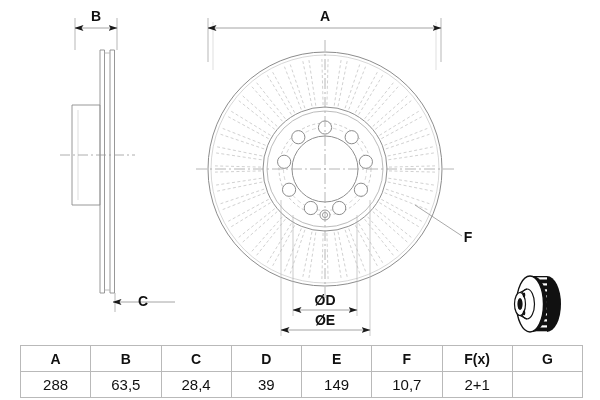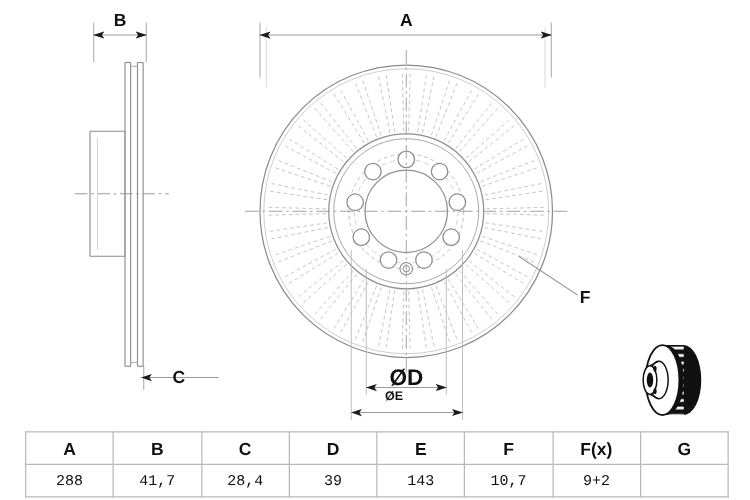--- a/index.html
+++ b/index.html
@@ -8,21 +8,21 @@
   #root{position:relative;width:600px;height:400px;background:#fff;}
 
   svg.draw{position:absolute;left:0;top:0;width:600px;height:400px;}
 
   
   .spec-table{position:absolute;left:20px;top:345px;width:563px;
               border-collapse:collapse;}
   .spec-table td{border:1px solid #b9b9b9;height:23px;text-align:center;
                  vertical-align:middle;width:12.5%;}
   .spec-table tr.head td{font-weight:bold;font-size:14px;color:#101010;}
-  .spec-table tr.vals td{font-size:12px;color:#101010;font-family:Liberation Mono, monospace;}
+  .spec-table tr.vals td{font-size:15px;color:#101010;}
 </style>
 </head>
 <body>
 
 <div id="root">
 
   <svg class="draw" viewBox="0 0 600 400">
     <defs>
       <marker id="arrL" markerWidth="9" markerHeight="7" refX="0.5" refY="3.5" orient="auto" markerUnits="userSpaceOnUse">
         <path d="M0,3.5 L9,0.6 L7,3.5 L9,6.4 Z" fill="#1a1a1a"></path>
@@ -236,46 +236,46 @@
   <div style="position:absolute;left:88px;top:8px;width:16px;text-align:center;
               font-size:14px;font-weight:bold;">B</div>
 
   <div style="position:absolute;left:317px;top:8px;width:16px;text-align:center;
               font-size:14px;font-weight:bold;">A</div>
 
   <div style="position:absolute;left:135px;top:293px;width:16px;text-align:center;
               font-size:14px;font-weight:bold;">C</div>
 
   <div style="position:absolute;left:308px;top:292px;width:34px;text-align:center;
-              font-size:18px;font-weight:bold;">ØD</div>
-
-  <div style="position:absolute;left:308px;top:312px;width:34px;text-align:left;
-              font-size:10px;font-weight:bold;">ØE</div>
+              font-size:14px;font-weight:bold;">ØD</div>
+
+  <div style="position:absolute;left:308px;top:312px;width:34px;text-align:center;
+              font-size:14px;font-weight:bold;">ØE</div>
 
   <div style="position:absolute;left:460px;top:229px;width:16px;text-align:center;
               font-size:14px;font-weight:bold;">F</div>
 
   <table class="spec-table">
     <tbody>
       <tr class="head">
         <td>A</td>
         <td>B</td>
         <td>C</td>
         <td>D</td>
         <td>E</td>
         <td>F</td>
         <td>F(x)</td>
         <td>G</td>
       </tr>
       <tr class="vals">
         <td>288</td>
-        <td>41,7</td>
+        <td>63,5</td>
         <td>28,4</td>
         <td>39</td>
-        <td>143</td>
+        <td>149</td>
         <td>10,7</td>
-        <td>9+2</td>
+        <td>2+1</td>
         <td></td>
       </tr>
     </tbody>
   </table>
 
 </div>
 
 </body></html>

